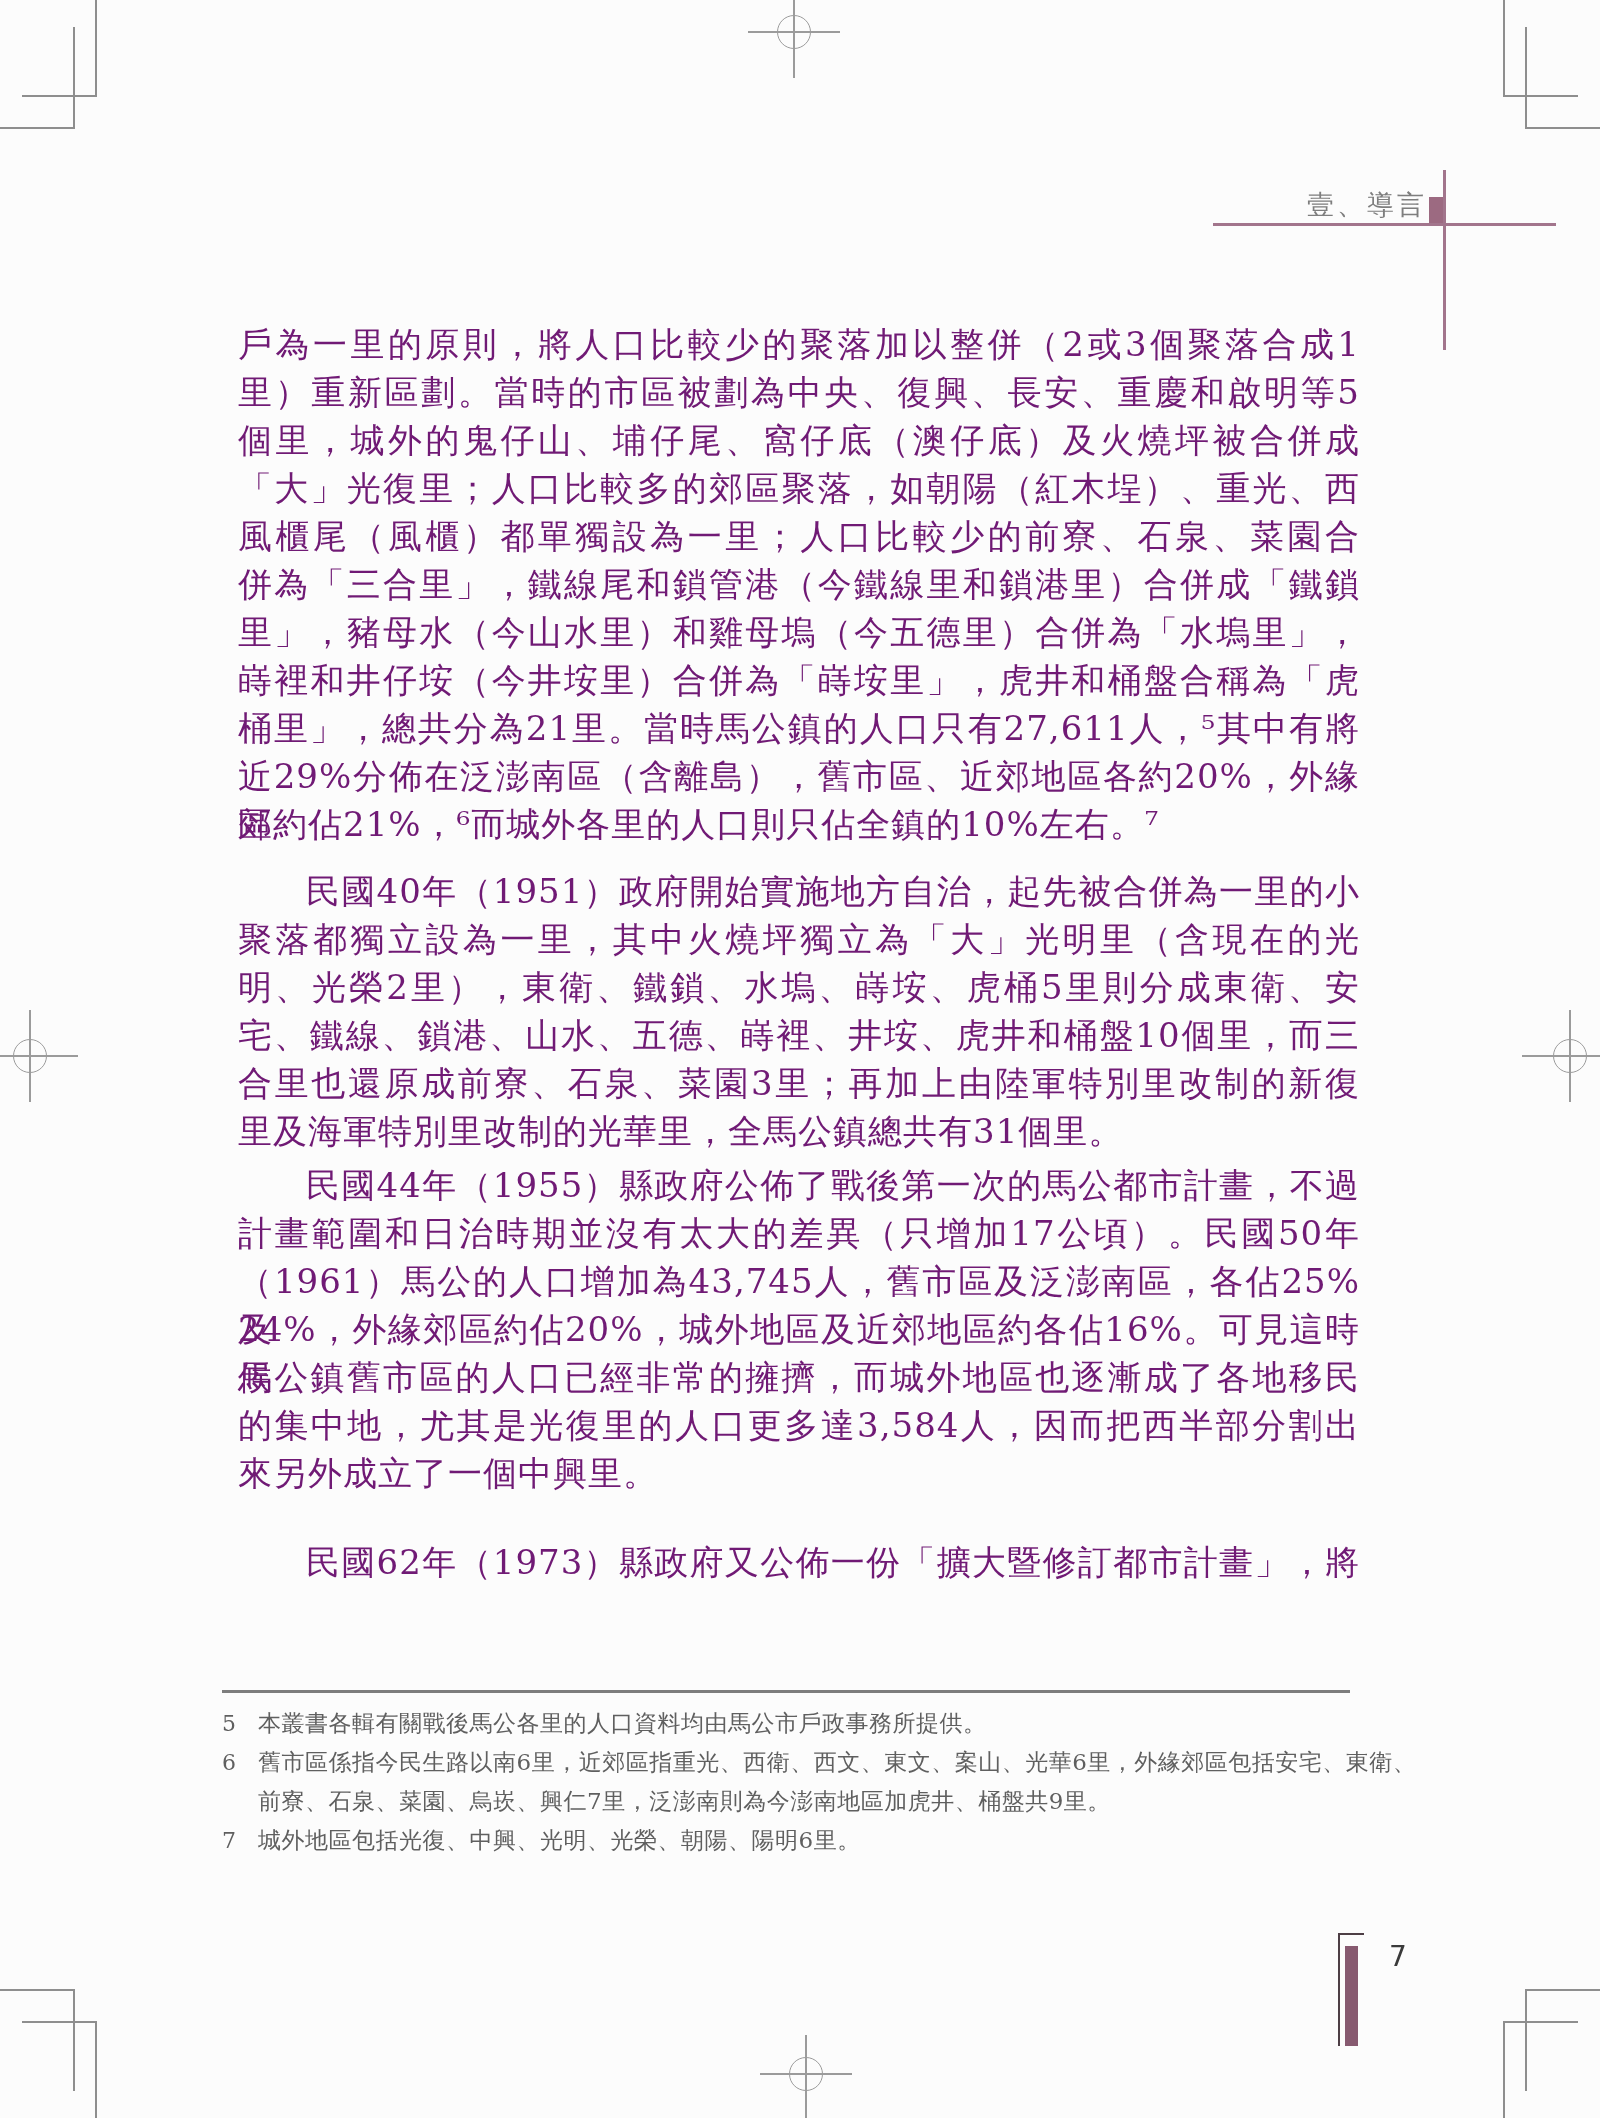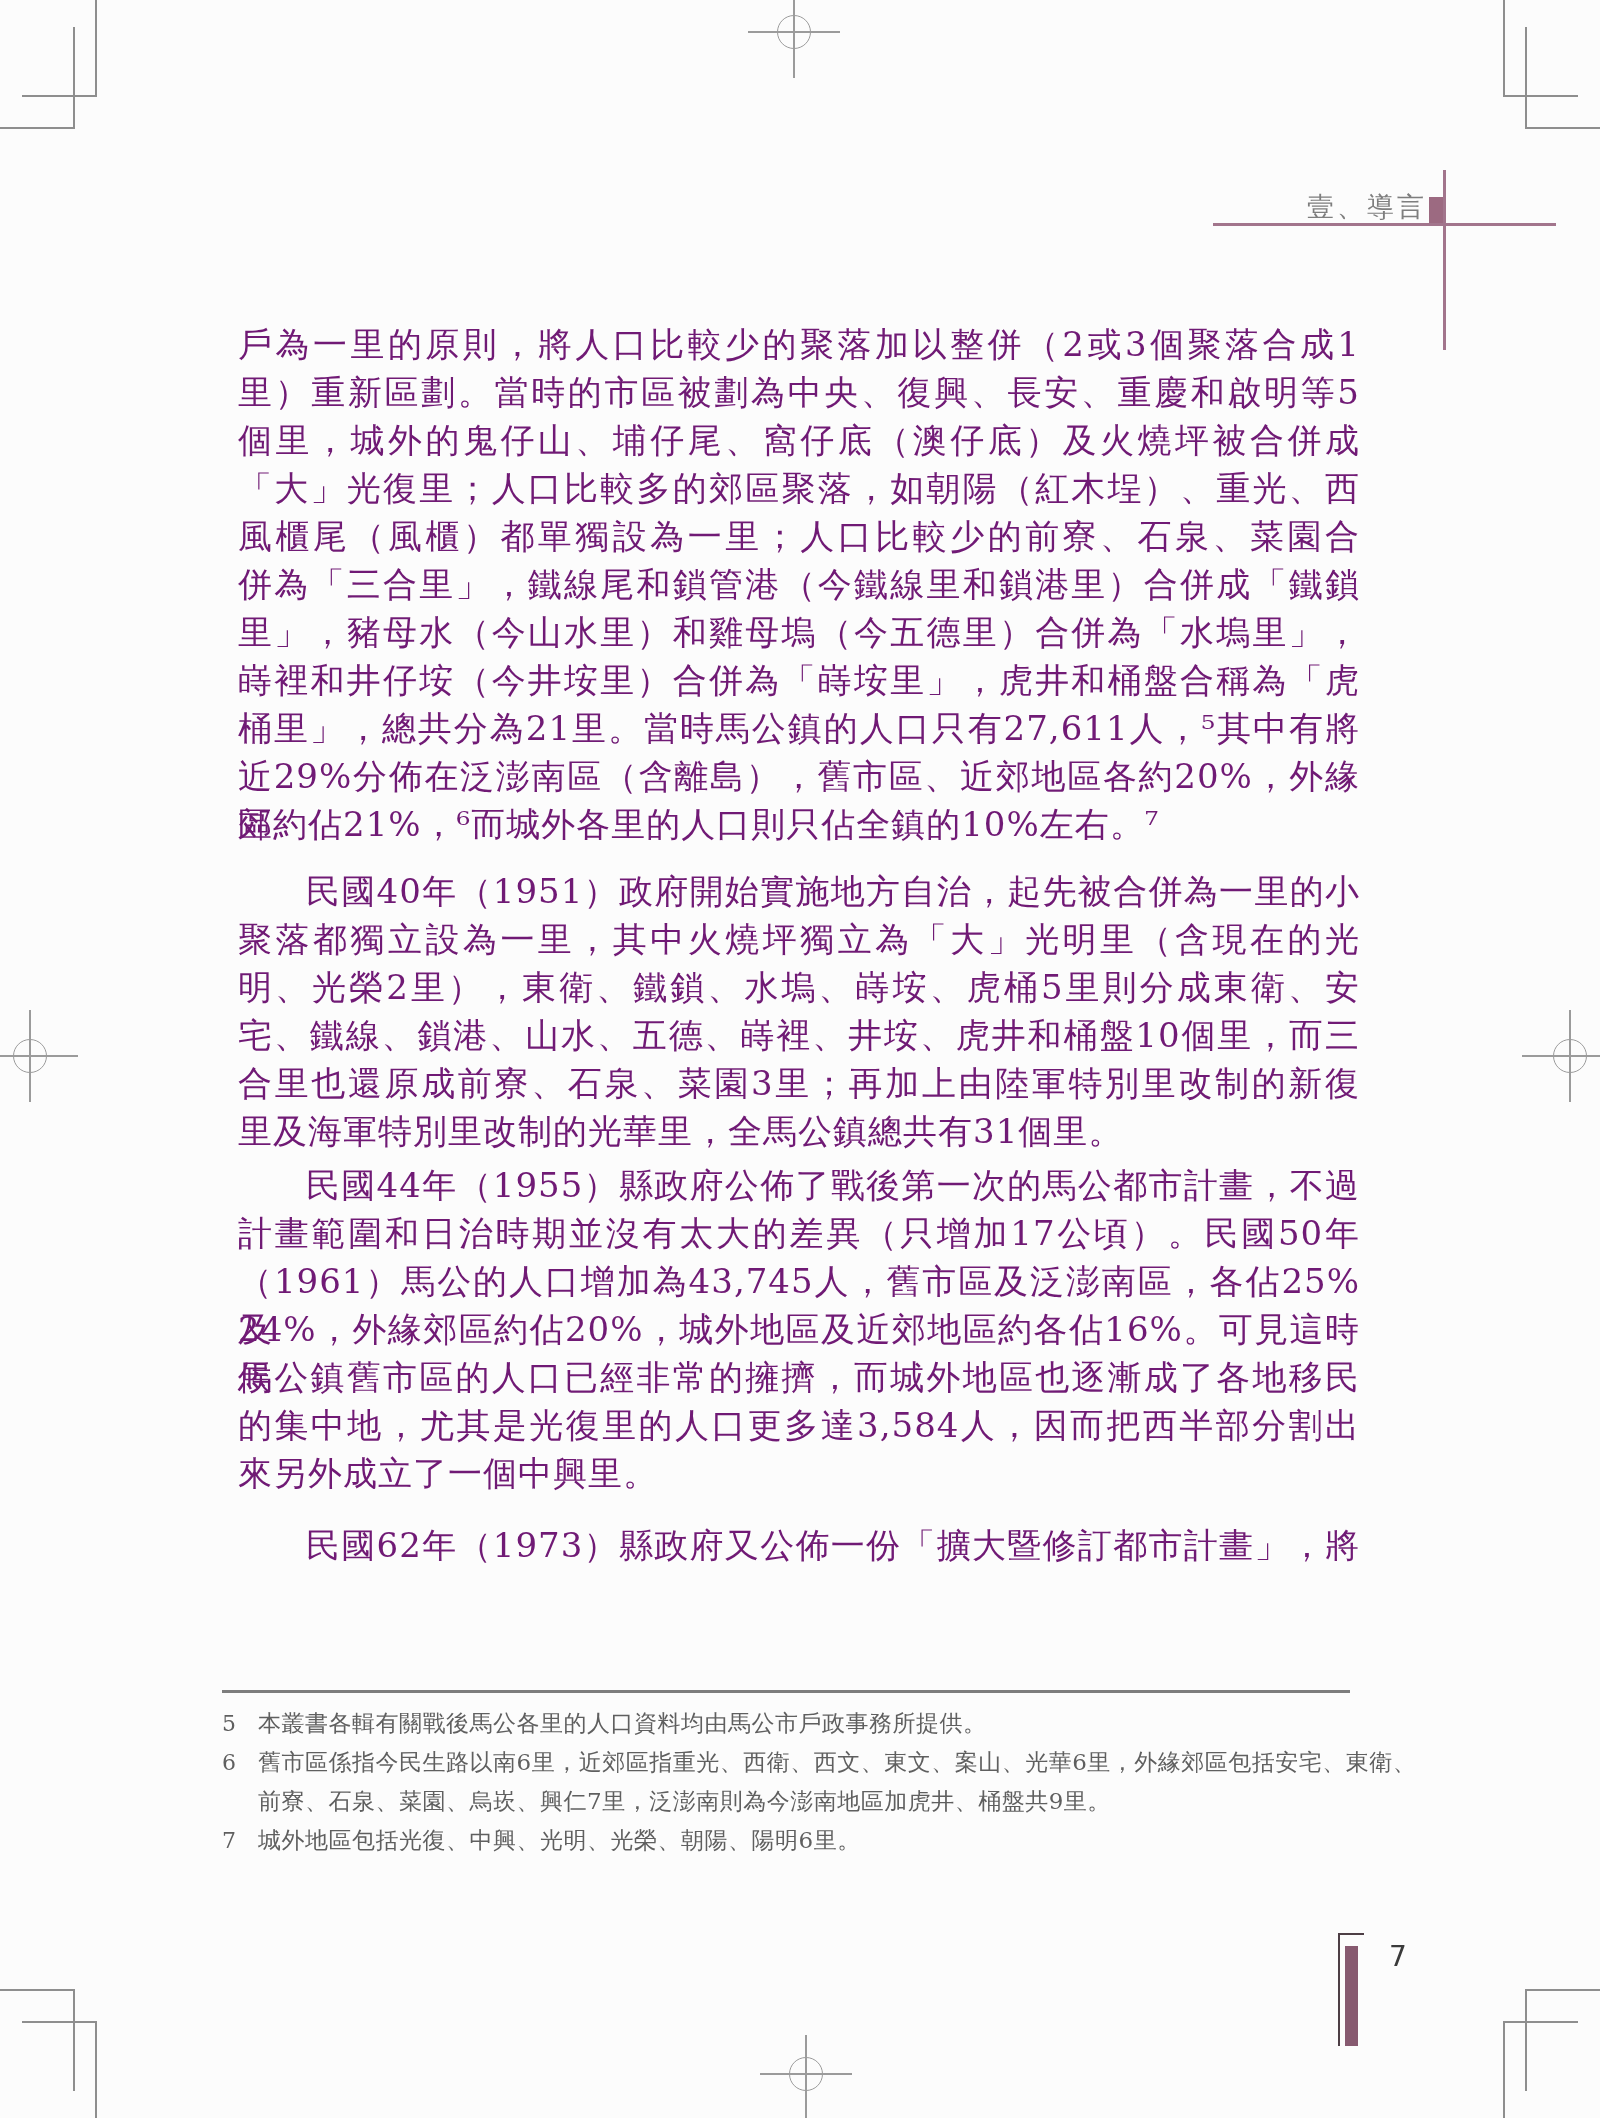--- a/index.html
+++ b/index.html
@@ -25,31 +25,31 @@
   .br1v{left:1503px;top:2021px;width:2px;height:97px;} .br1h{left:1503px;top:2021px;width:75px;height:2px;}
   .br2v{left:1525px;top:1989px;width:2px;height:102px;} .br2h{left:1525px;top:1989px;width:75px;height:2px;}
   
   .rc-tc{left:777px;top:15px;} .rh-tc{left:748px;top:31px;width:92px;height:1.5px;} .rv-tc{left:793px;top:0;width:1.5px;height:78px;}
   .rc-bc{left:789px;top:2057px;} .rh-bc{left:760px;top:2073px;width:92px;height:1.5px;} .rv-bc{left:805px;top:2035px;width:1.5px;height:83px;}
   .rc-lm{left:13px;top:1039px;} .rh-lm{left:0;top:1055px;width:78px;height:1.5px;} .rv-lm{left:29px;top:1010px;width:1.5px;height:92px;}
   .rc-rm{left:1553px;top:1039px;} .rh-rm{left:1522px;top:1055px;width:78px;height:1.5px;} .rv-rm{left:1569px;top:1010px;width:1.5px;height:92px;}
   
   .hd-label{
     position:absolute; top:191px; right:173px;
-    font-size:27px; line-height:32px; color:#7e7e7e; letter-spacing:3px; white-space:nowrap;
+    font-size:27px; line-height:32px; color:#7e7e7e; letter-spacing:3px; white-space:nowrap;font-family:Liberation Mono, monospace;
   }
   .hd-square{position:absolute; left:1429px; top:197px; width:15px; height:27px; background:#9c6a81;}
   .hd-hline{position:absolute; left:1213px; top:223px; width:343px; height:3px; background:#a2758c;}
   .hd-vline{position:absolute; left:1443px; top:170px; width:3px; height:180px; background:#a2758c;}
   
   .bodyblock{position:absolute; left:238px; top:320px; width:1122px; color:#701a75;}
   .para{margin:0;}
   .para + .para.m1{margin-top:19px;}
   .para + .para.m2{margin-top:6px;}
-  .para + .para.m3{margin-top:24px;}
+  .para + .para.m3{margin-top:41px;}
   .bline{
     height:48px; line-height:48px; font-size:34px; white-space:nowrap;
     letter-spacing:1px;
   }
   .bline.j{white-space:normal; text-align:justify; text-align-last:justify; text-justify:inter-character;}
   .para.ind .bline:first-child{text-indent:2em;}
   
   .fn-rule{position:absolute; left:222px; top:1690px; width:1128px; height:3px; background:#7d7d7d;}
   .fnblock{position:absolute; left:222px; top:1704px; width:1140px; color:#5f5f5f;}
   .fn{display:flex; align-items:flex-start;}

